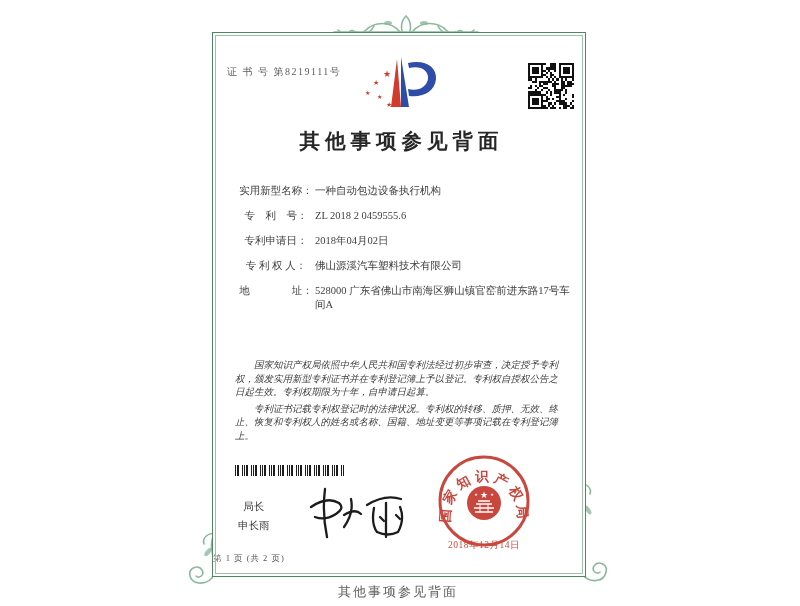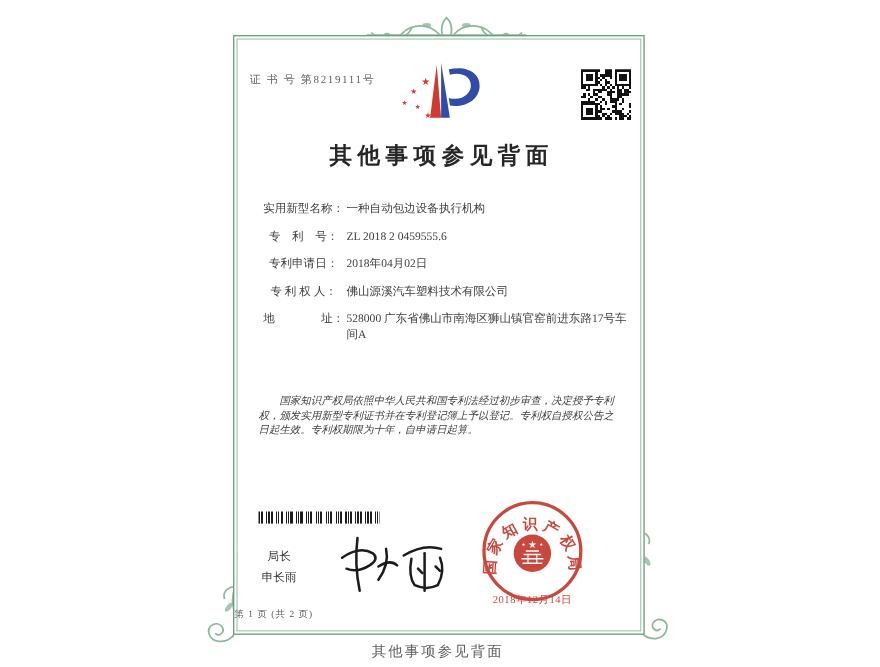--- a/index.html
+++ b/index.html
@@ -270,20 +270,21 @@
       <div class="frow">
         <span class="flabel">专 利 权 人：</span><span class="fvalue">佛山源溪汽车塑料技术有限公司</span>
       </div>
       <div class="frow">
         <span class="flabel">地　　　　址：</span><span class="fvalue">528000 广东省佛山市南海区狮山镇官窑前进东路17号车间A</span>
       </div>
     </div>
 
     <div class="paras">
       <p>国家知识产权局依照中华人民共和国专利法经过初步审查，决定授予专利权，颁发实用新型专利证书并在专利登记簿上予以登记。专利权自授权公告之日起生效。专利权期限为十年，自申请日起算。</p>
+      <p>专利证书记载专利权登记时的法律状况。专利权的转移、质押、无效、终止、恢复和专利权人的姓名或名称、国籍、地址变更等事项记载在专利登记簿上。</p>
     </div>
 
     <div class="barcode"></div>
 
     <div class="director">
       <div>局长</div>
       <div>申长雨</div>
     </div>
 
     <svg class="signature" viewBox="0 0 118 62">

